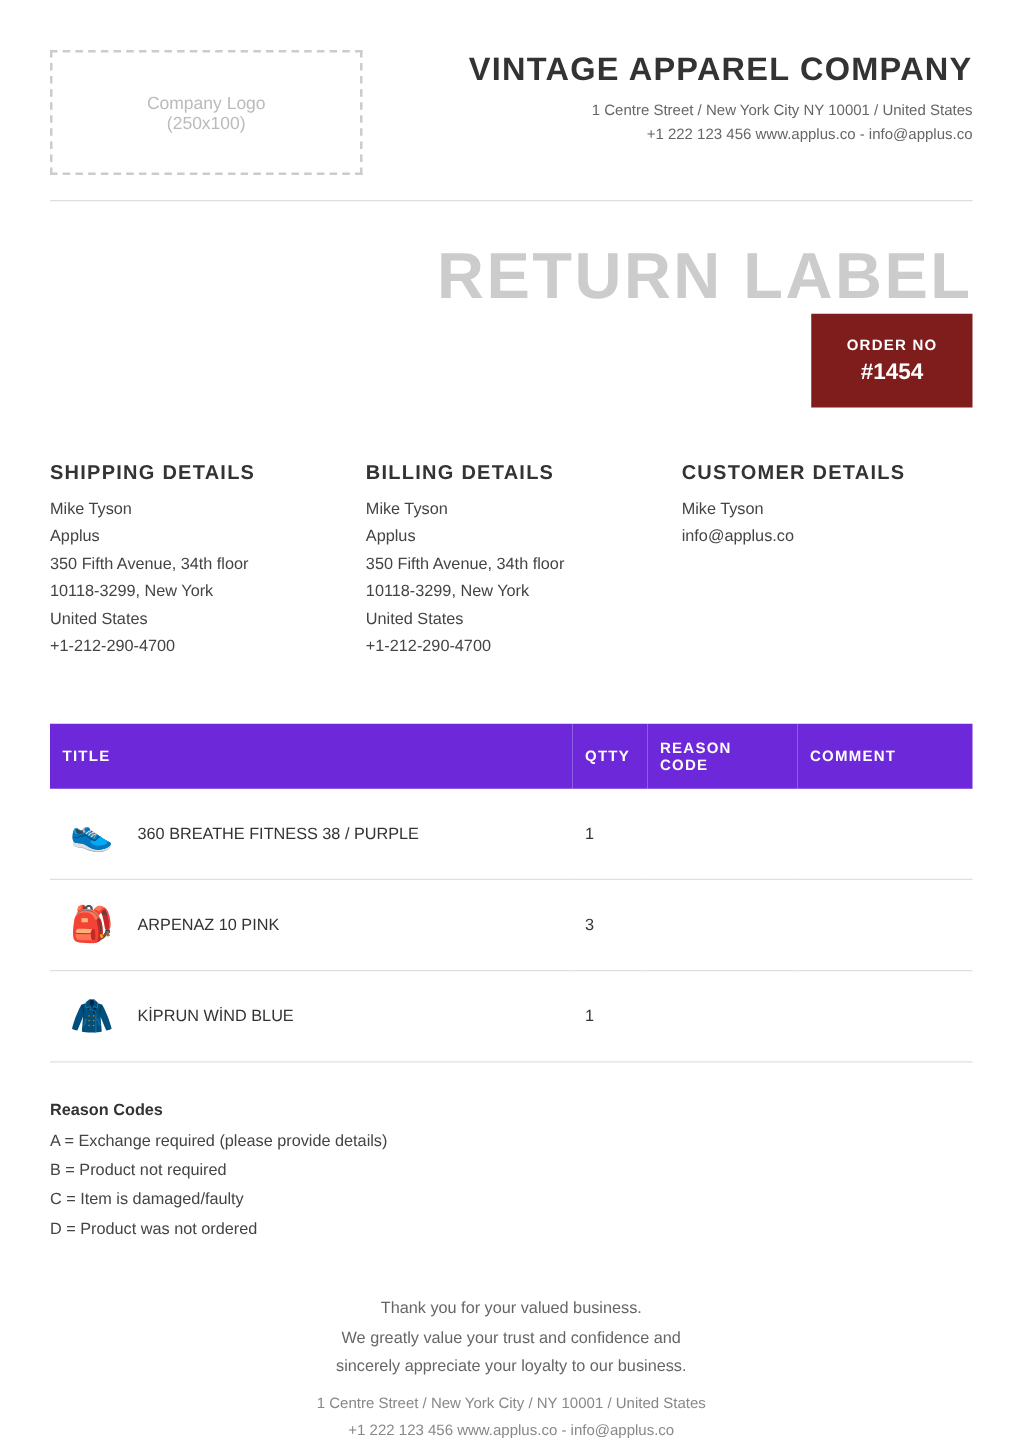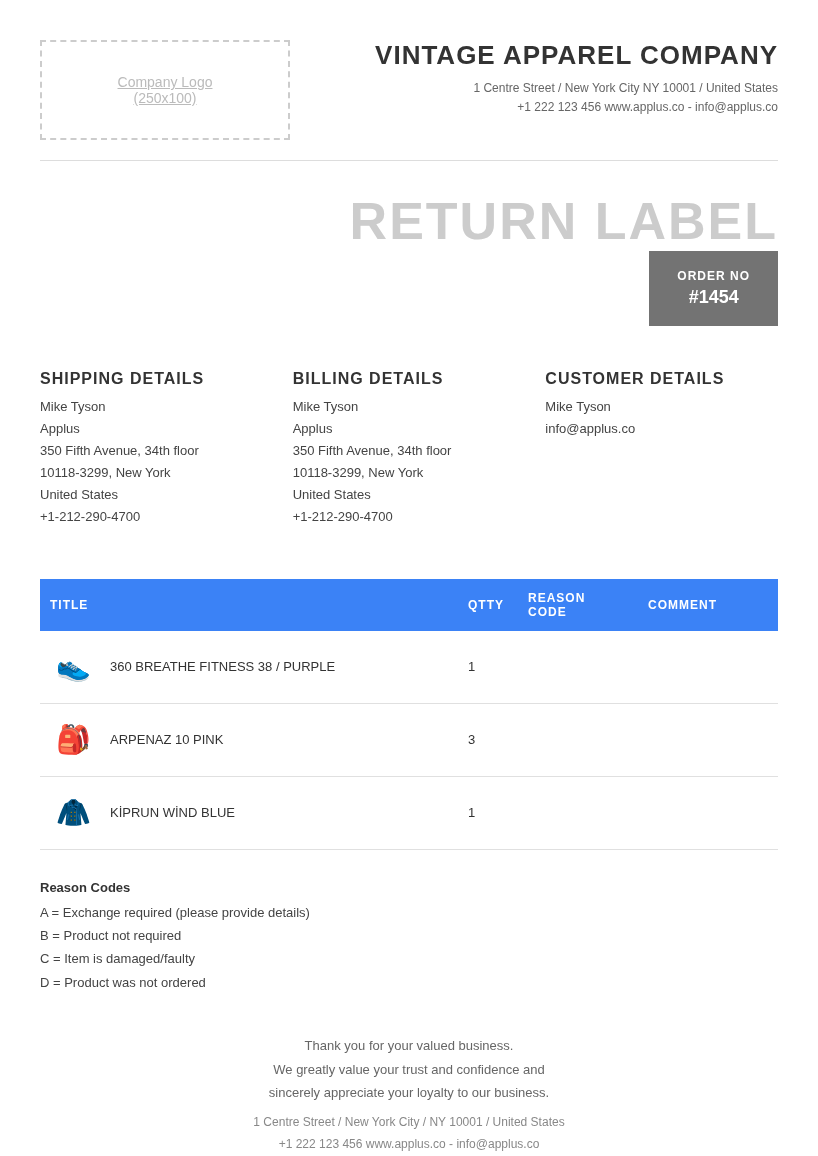--- a/index.html
+++ b/index.html
@@ -25,21 +25,20 @@
     .logo-box {
       border: 2px dashed #ccc;
       width: 250px;
       height: 100px;
       display: flex;
       flex-direction: column;
       align-items: center;
       justify-content: center;
       color: #bbb;
       font-size: 14px;
-      text-decoration: underline;
     }
     .company-info {
       text-align: right;
     }
     .company-name {
       font-size: 26px;
       font-weight: bold;
       color: #333;
       letter-spacing: 1px;
       margin-bottom: 8px;
@@ -62,21 +61,21 @@
       font-size: 52px;
       font-weight: bold;
       color: #ccc;
       letter-spacing: 2px;
     }
     .order-boxes {
       display: flex;
       gap: 10px;
     }
     .order-no-box {
-      background: #737373;
+      background: #7f1d1d;
       color: #fff;
       padding: 18px 28px;
       text-align: center;
       min-width: 120px;
     }
     .order-no-box .label {
       font-size: 12px;
       font-weight: bold;
       letter-spacing: 1px;
     }
@@ -127,21 +126,21 @@
       line-height: 1.7;
     }
 
     
     .items-table {
       width: 100%;
       border-collapse: collapse;
       margin-bottom: 30px;
     }
     .items-table thead tr {
-      background: #3b82f6;
+      background: #6d28d9;
       color: #fff;
     }
     .items-table thead th {
       padding: 12px 10px;
       text-align: left;
       font-size: 12px;
       font-weight: bold;
       letter-spacing: 1px;
     }
     .items-table tbody tr {

